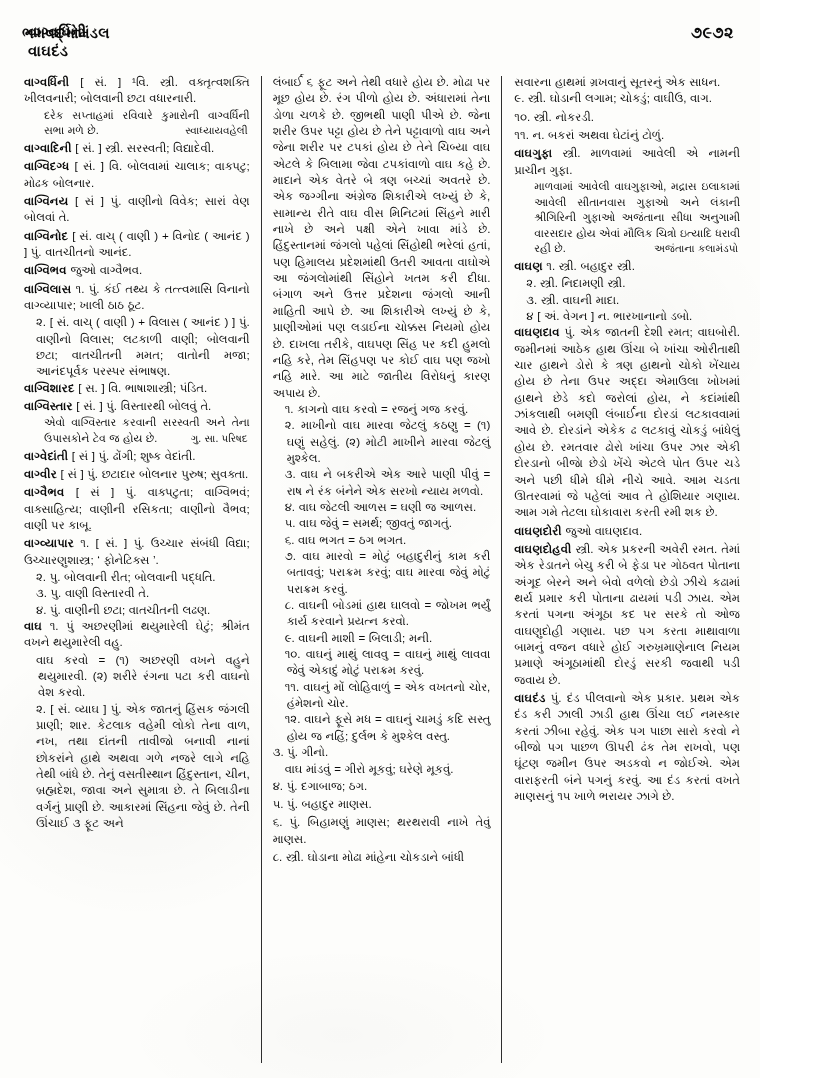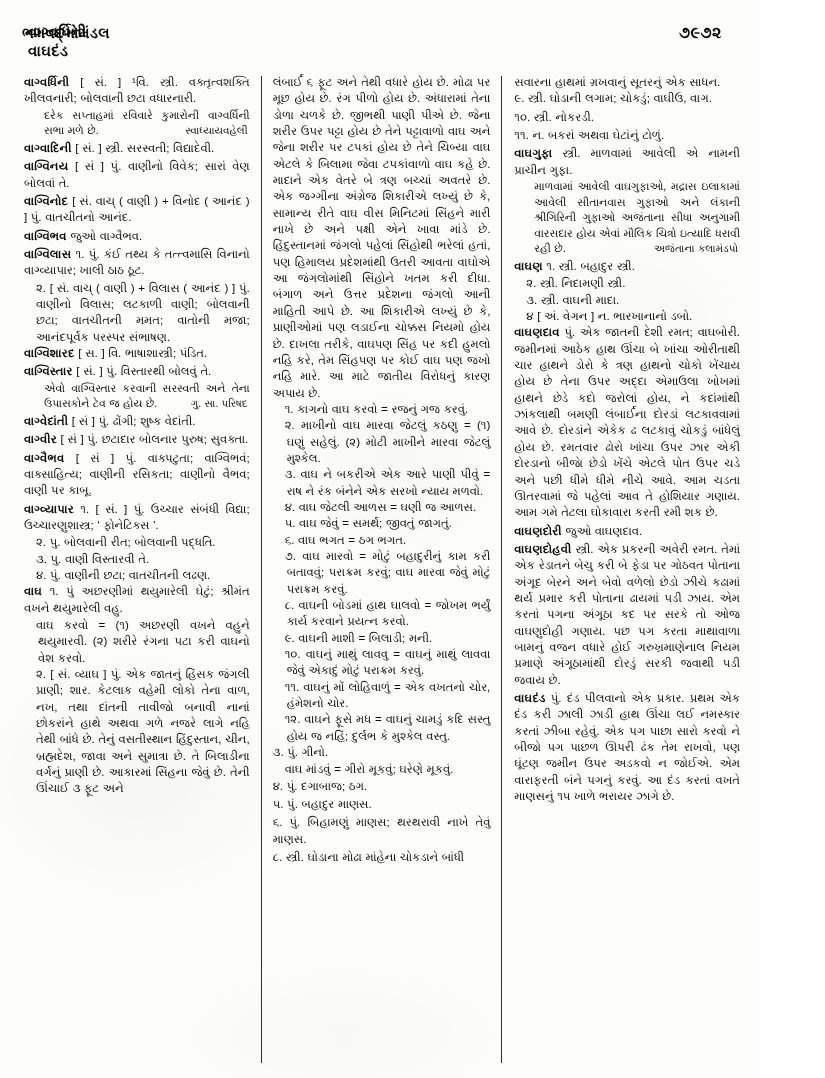--- a/index.html
+++ b/index.html
@@ -57,21 +57,21 @@
     position: absolute;
     left: 0; right: 16px;
     top: 2px;
     text-align: left;
     font-weight: bold;
     font-size: 15px;
     letter-spacing: 0.3px;
   }
   .rh-right {
     position: absolute;
-    right: 20px;
+    right: 8px;
     top: 2px;
     font-weight: bold;
     font-size: 16px;
     letter-spacing: 0.5px;
   }
 
   
   .columns {
     position: relative;
     display: flex;
@@ -162,20 +162,21 @@
 
   <div class="columns">
 
     <div class="col c1">
 
       <p class="entry"><span class="hw">વાગ્વર્ધિની</span><span> [ સં. ] ¹વિ. સ્ત્રી.  વક્તૃત્વશક્તિ ખીલવનારી; બોલવાની છટા વધારનારી.</span></p>
       <p class="quote"><span>દરેક સપ્તાહમાં રવિવારે કુમારોની વાગ્વર્ધિની સભા મળે છે.</span> <span class="cite inline-right">સ્વાધ્યાયવહેલી</span></p>
 
       <p class="entry"><span class="hw">વાગ્વાદિની</span><span> [ સં. ] સ્ત્રી. સરસ્વતી; વિદ્યાદેવી.</span></p>
 
+      <p class="entry"><span class="hw">વાગ્વિદગ્ધ</span><span> [ સં. ] વિ. બોલવામાં ચાલાક; વાક્પટુ; મોઢક બોલનાર.</span></p>
 
       <p class="entry"><span class="hw">વાગ્વિનય</span><span> [ સં ] પું. વાણીનો વિવેક; સારાં વેણ બોલવાં તે.</span></p>
 
       <p class="entry"><span class="hw">વાગ્વિનોદ</span><span> [ સં. વાચ્ ( વાણી ) + વિનોદ ( આનંદ ) ] પું. વાતચીતનો આનંદ.</span></p>
 
       <p class="entry"><span class="hw">વાગ્વિભવ</span><span> જુઓ વાગ્વૈભવ.</span></p>
 
       <p class="entry"><span class="hw">વાગ્વિલાસ</span><span> ૧. પું. કંઈ તથ્ય કે તત્ત્વમાસિ વિનાનો વાગ્વ્યાપાર; ખાલી ઠાઠ ઠૂટ.</span></p>
       <p class="sense">૨. [ સં. વાચ્ ( વાણી ) + વિલાસ ( આનંદ ) ] પું. વાણીનો વિલાસ; લટકાળી વાણી; બોલવાની છટા; વાતચીતની મમત; વાતોની મજા; આનંદપૂર્વક પરસ્પર સંભાષણ.</p>
 

